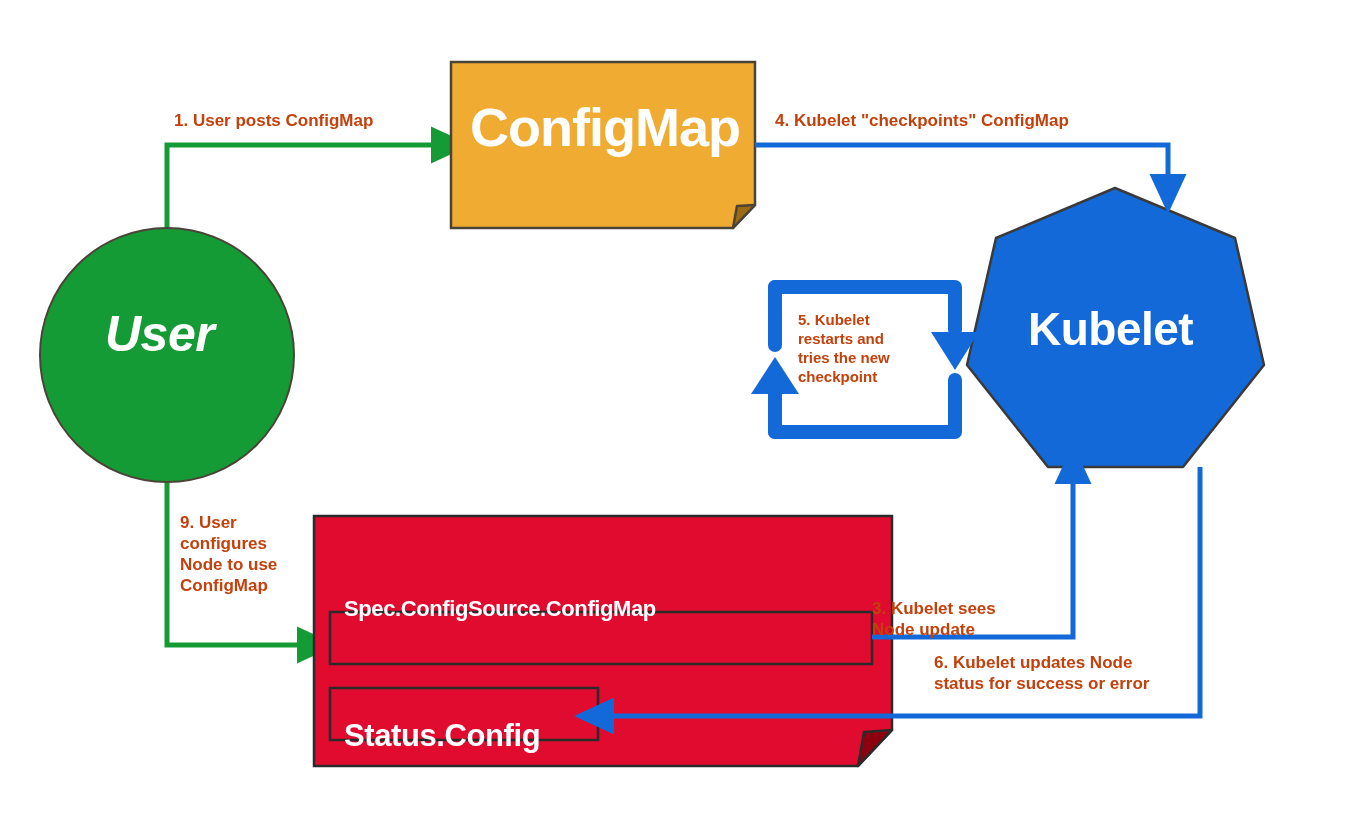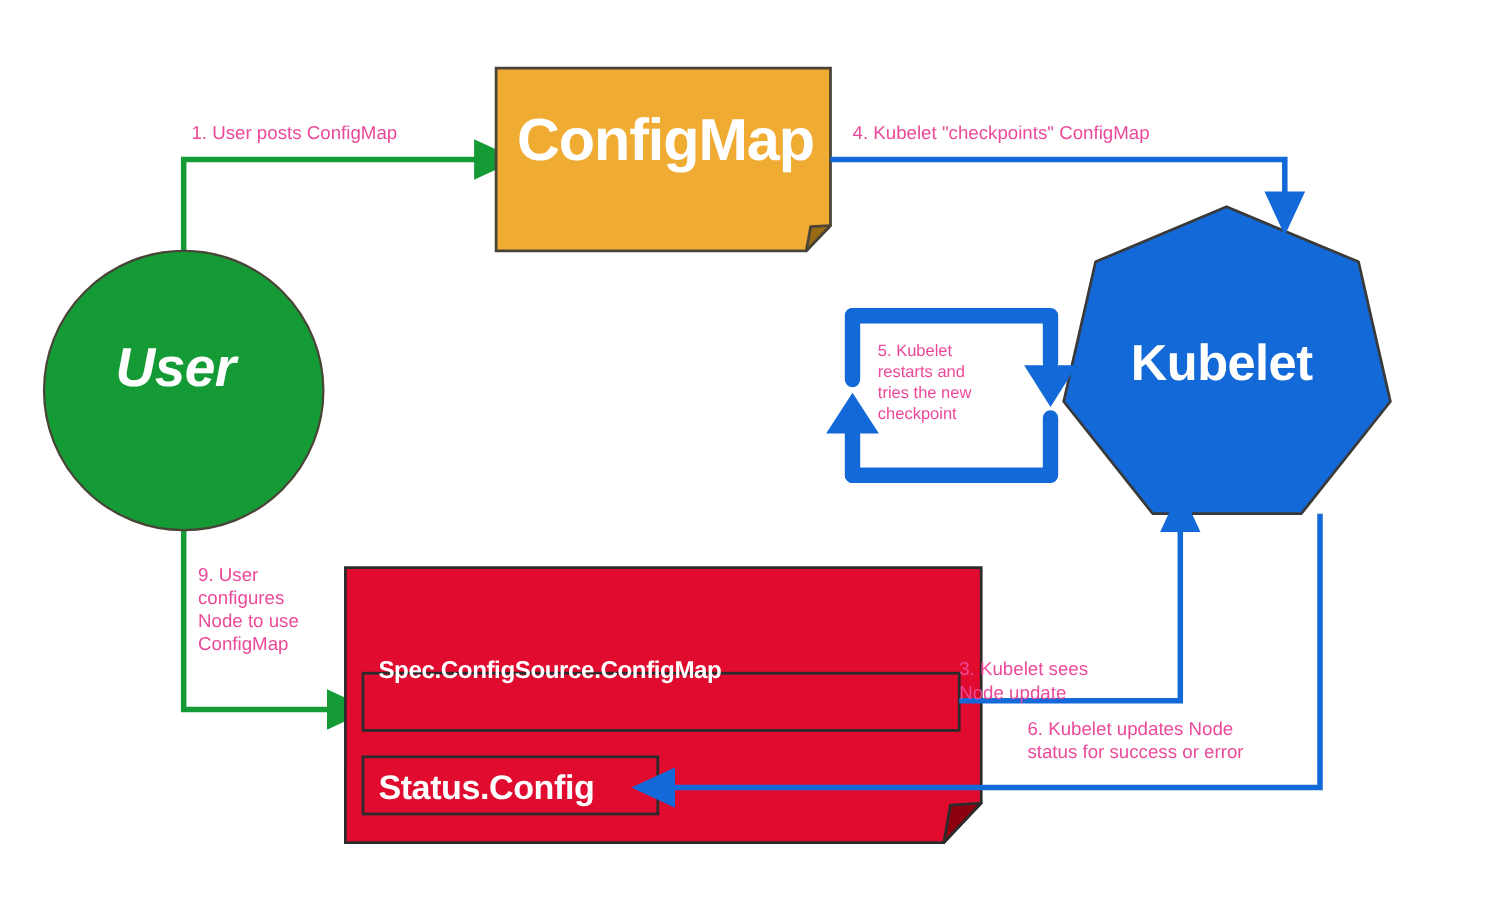--- a/index.html
+++ b/index.html
@@ -27,22 +27,22 @@
   }
   .node-label {
     position: absolute;
     color: #ffffff;
     font-weight: bold;
     white-space: nowrap;
     pointer-events: none;
   }
   .step-label {
     position: absolute;
-    color: #ec4899;
-    font-weight: normal;
+    color: #c2410c;
+    font-weight: bold;
     font-size: 17px;
     line-height: 21px;
     white-space: pre-line;
   }
   #label-user {
     left: 105px;
     top: 305px;
     font-size: 50px;
     letter-spacing: -0.5px;
     font-style: italic;
@@ -66,21 +66,21 @@
     letter-spacing: -0.5px;
   }
   #label-spec {
     left: 344px;
     top: 596px;
     font-size: 22px;
     letter-spacing: -0.4px;
   }
   #label-status {
     left: 344px;
-    top: 698px;
+    top: 718px;
     font-size: 31px;
     letter-spacing: -0.4px;
   }
   #step1 { left: 174px; top: 110px; }
   #step2 { left: 180px; top: 512px; }
   #step3 { left: 872px; top: 598px; }
   #step4 { left: 775px; top: 110px; }
   #step5 {
     left: 798px;
     top: 310px;

